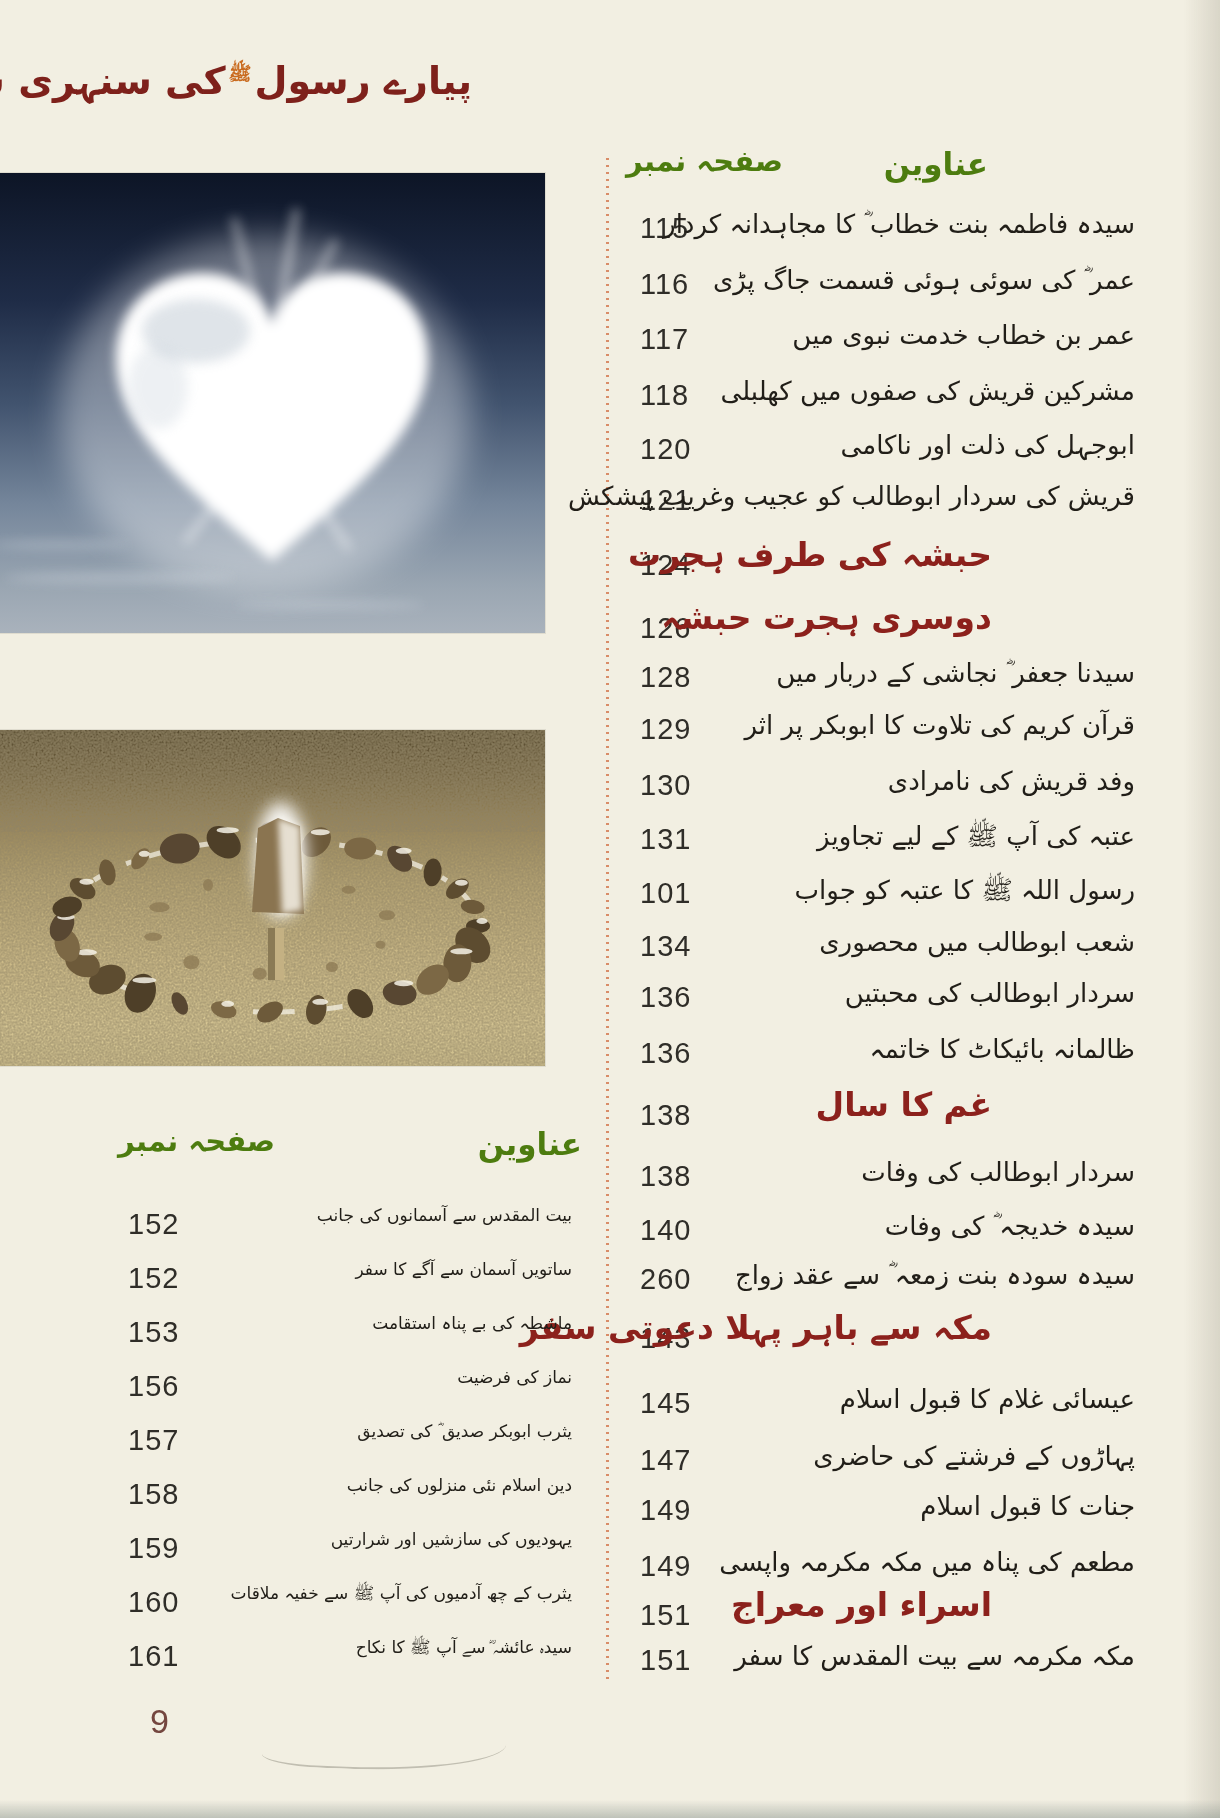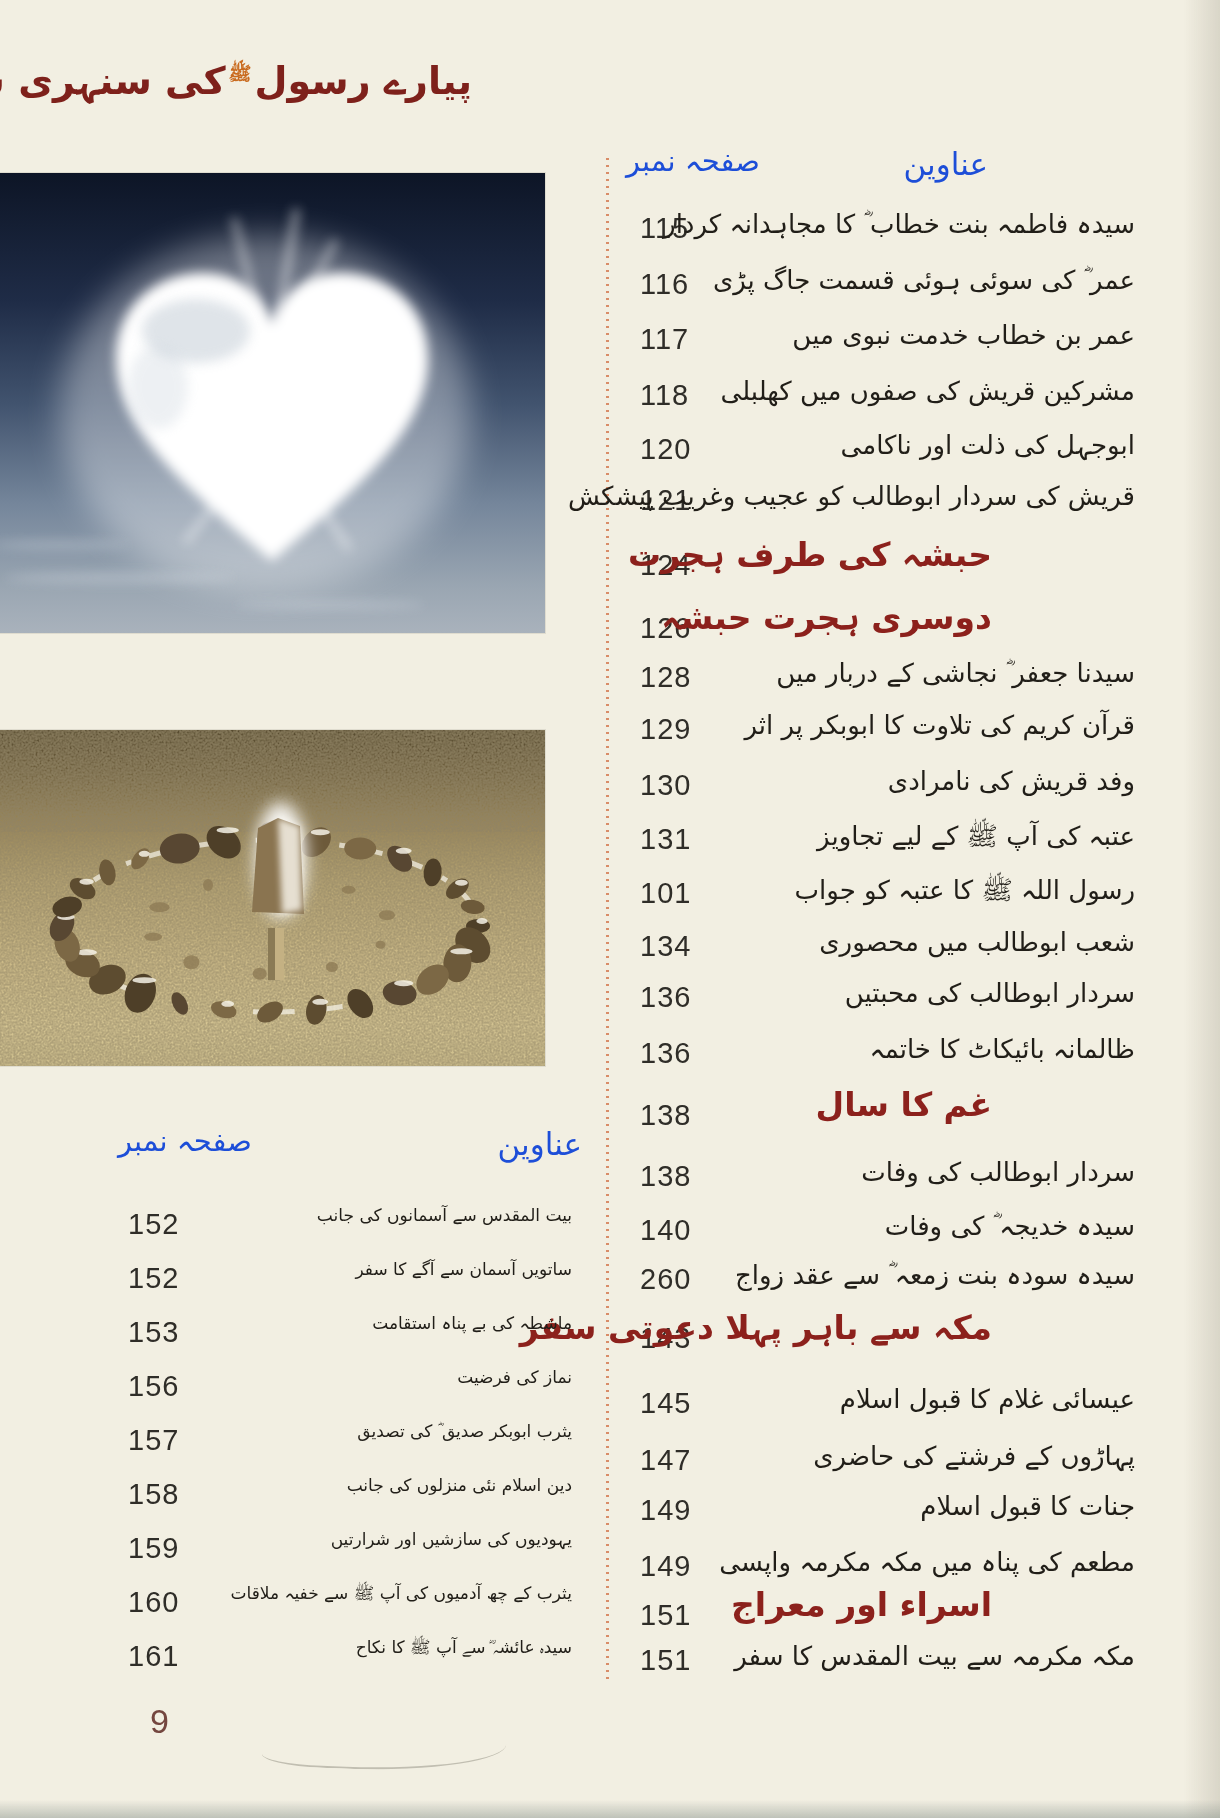--- a/index.html
+++ b/index.html
@@ -31,21 +31,21 @@
 
   
   .divider{
     position:absolute;left:606px;top:158px;width:3px;height:1522px;
     background:repeating-linear-gradient(to bottom,#d47b52 0 2px, rgba(0,0,0,0) 2px 7px);
     opacity:.85;
   }
 
   
   .col-head{position:absolute;direction:rtl;white-space:nowrap;
-    font-size:31px;font-weight:normal;color:#1d4ed8;}
+    font-size:31px;font-weight:bold;color:#4d7c0f;}
   #right-titles-head{top:146px;right:232px;}
   #right-page-head{top:144px;left:626px;font-size:29px;}
   #left-titles-head{top:1126px;right:638px;}
   #left-page-head{top:1124px;left:118px;font-size:29px;}
 
   
   .row{position:absolute;left:0;width:1220px;height:46px;}
   .row .num{
     position:absolute;left:640px;top:5px;
     font-family:"Liberation Sans",sans-serif;font-size:29px;color:#2f2d28;letter-spacing:1px;text-align:right;

